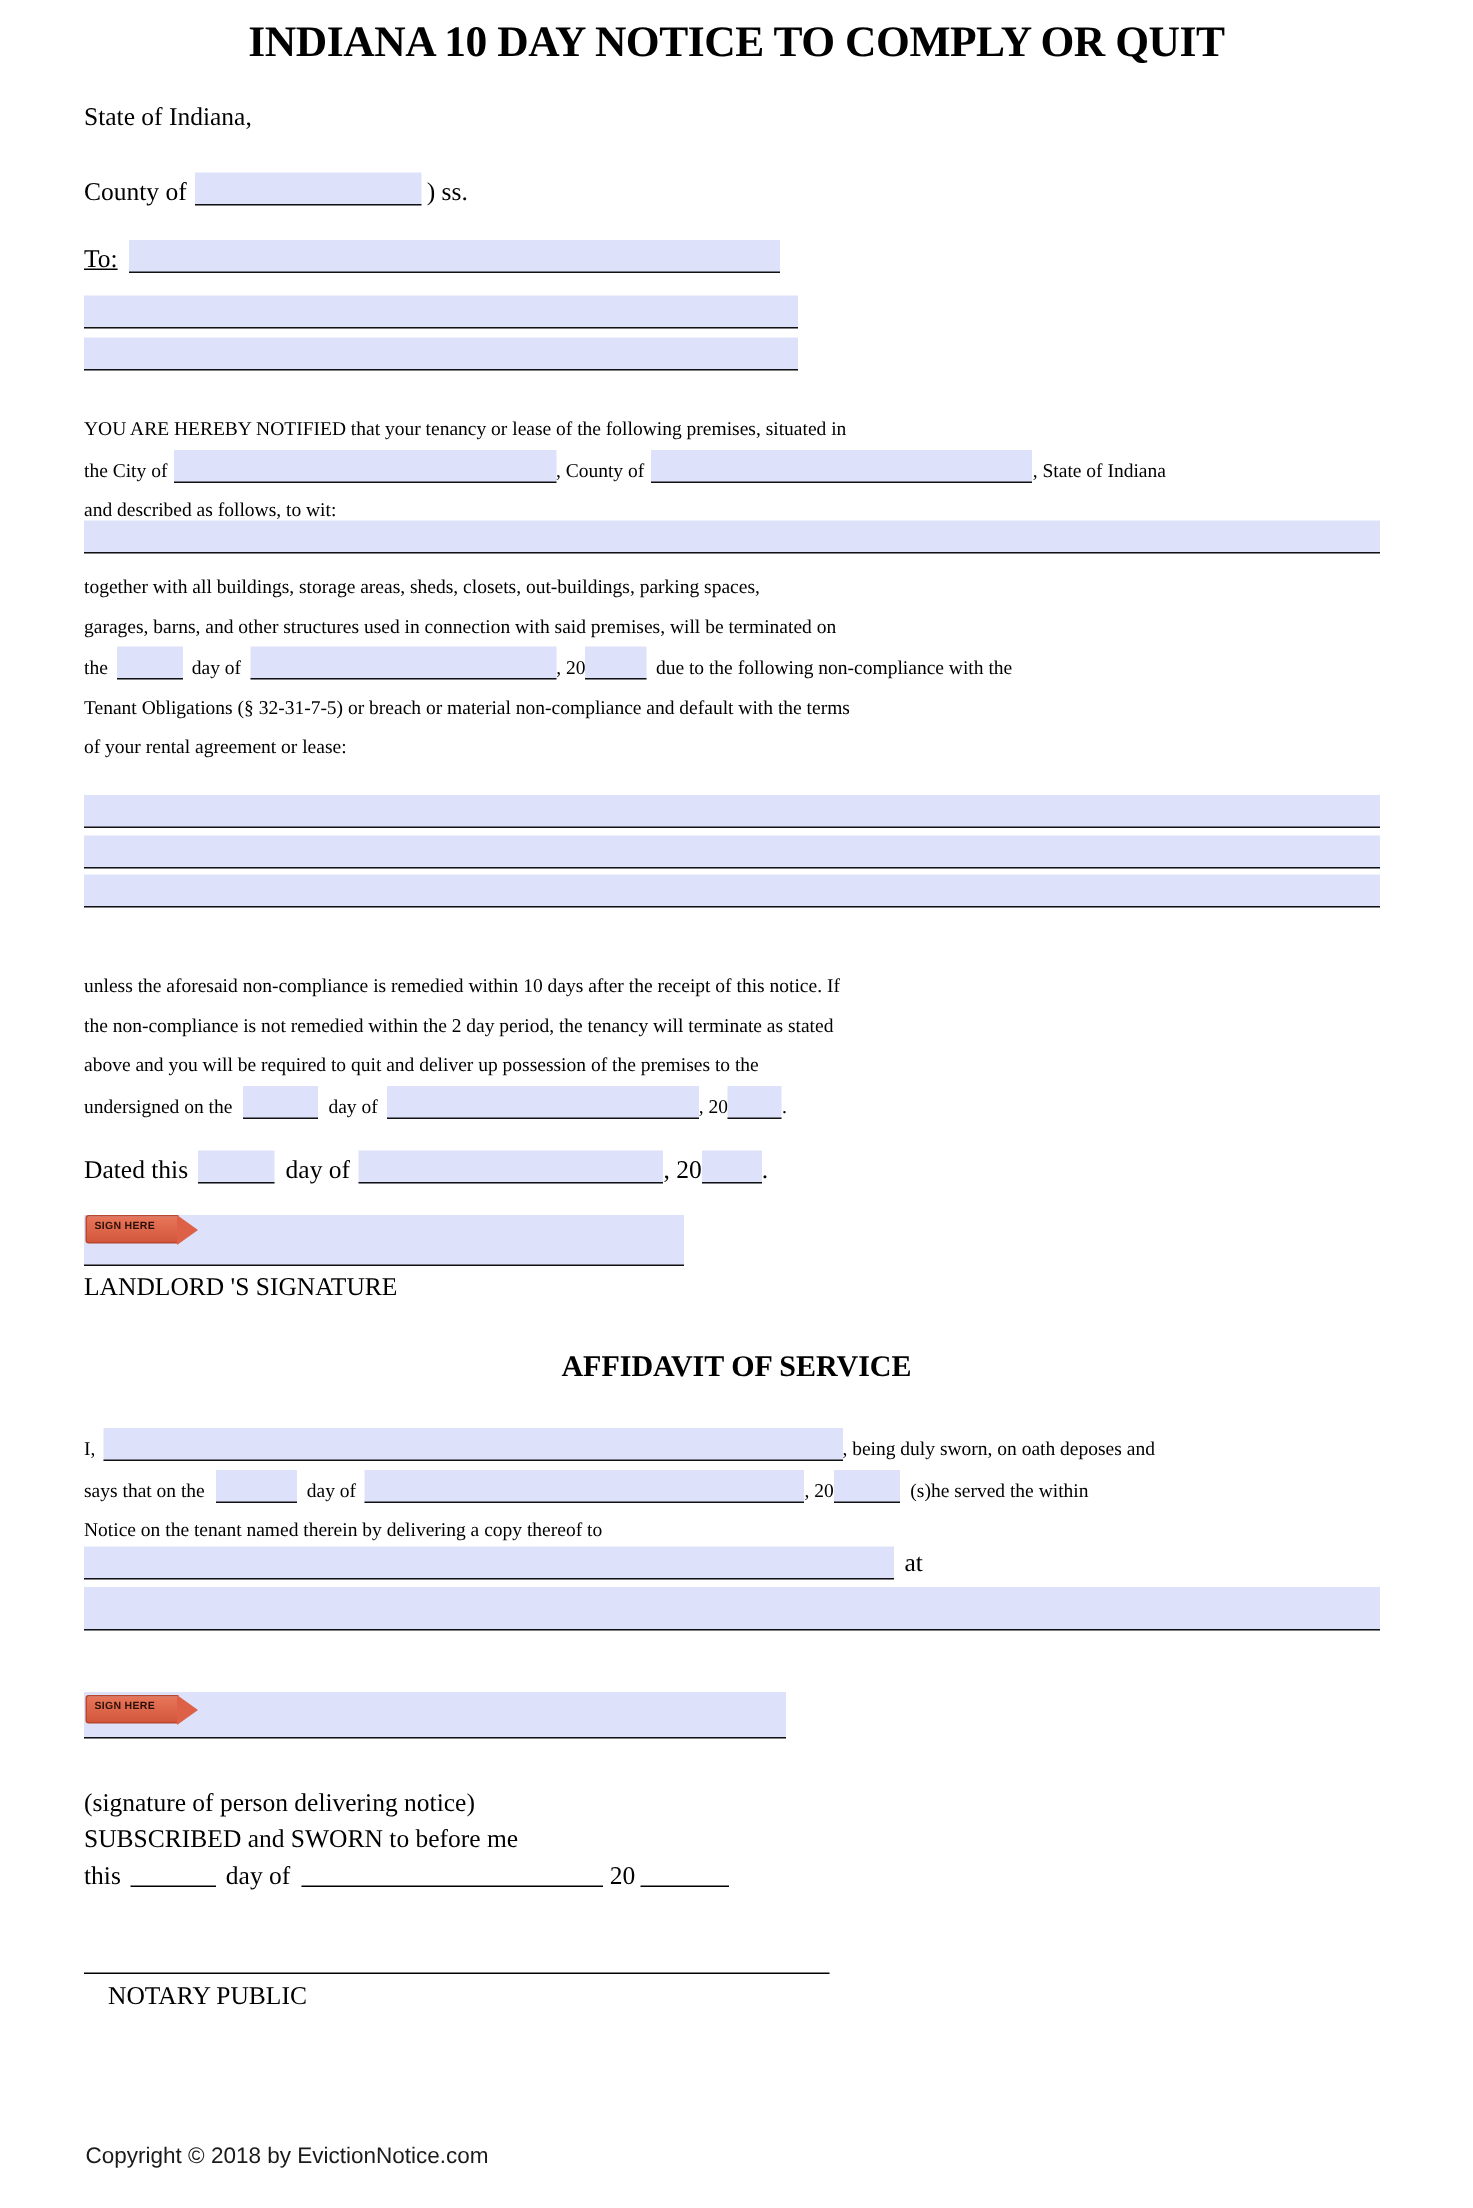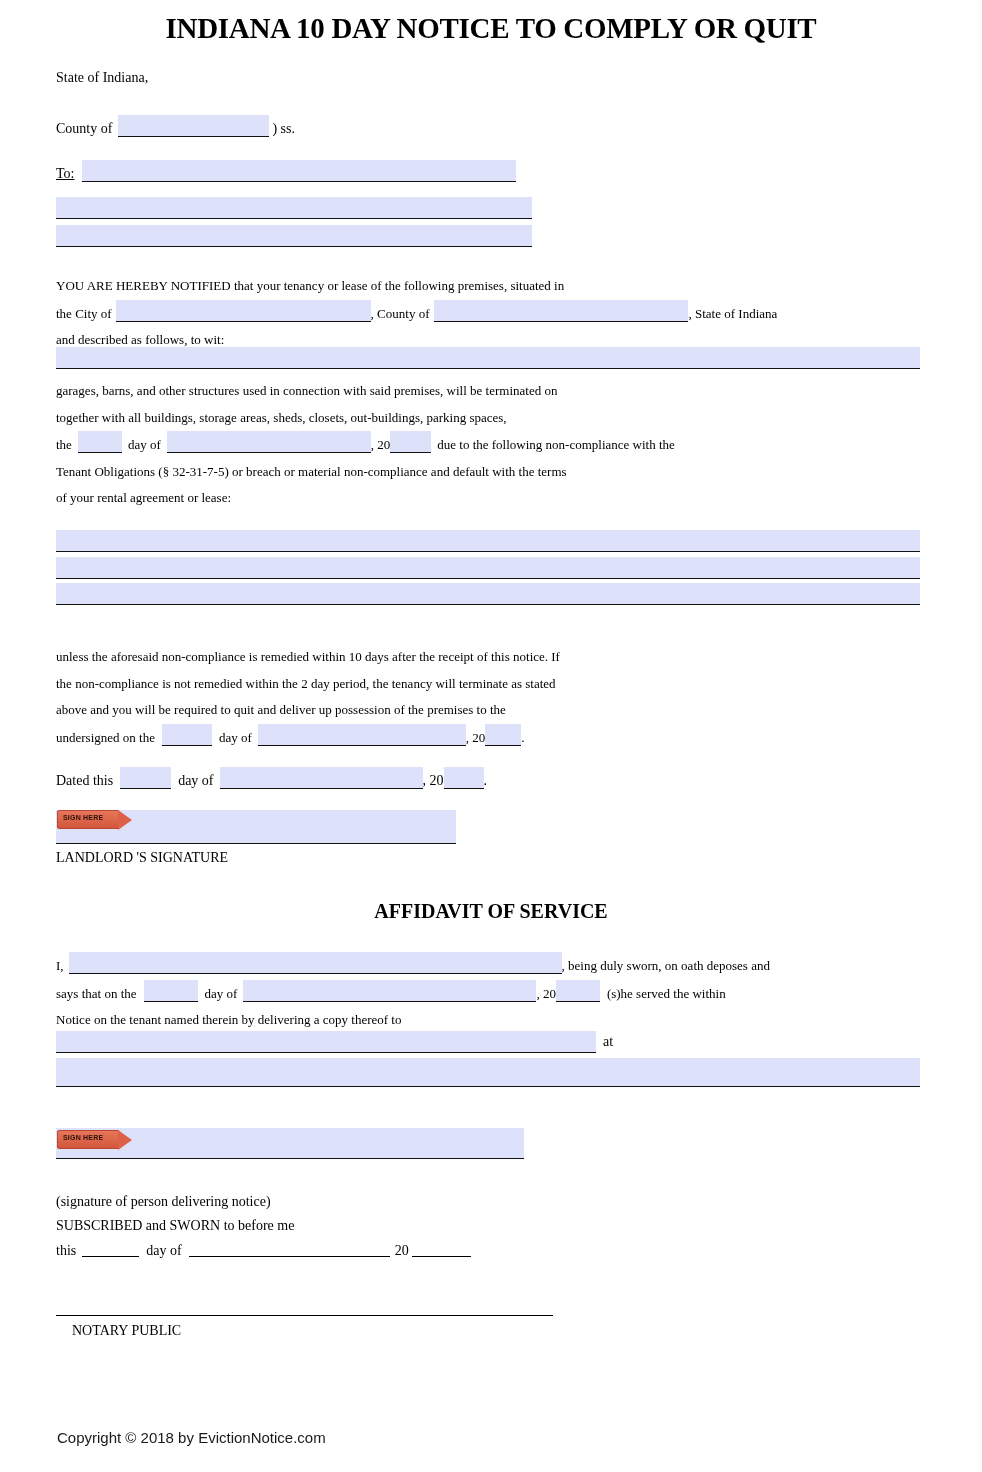--- a/index.html
+++ b/index.html
@@ -112,21 +112,21 @@
   }
 
   .rule {
     position: absolute;
     border-bottom: 1.6px solid #000;
     height: 0;
   }
 
   .label-text {
     position: absolute;
-    font-size: 14px;
+    font-size: 17px;
     line-height: 24px;
     white-space: nowrap;
   }
 
   .footer {
     position: absolute;
     left: 57px;
     top: 1429px;
     font-size: 15px;
     font-family: "Liberation Sans", "DejaVu Sans", sans-serif;
@@ -157,22 +157,22 @@
     <div class="line-row">YOU ARE HEREBY NOTIFIED that your tenancy or lease of the following premises, situated in</div>
     <div class="line-row">
       <span>the City of</span><span class="fld" style="width:255px; margin-left:4px;"></span><span>, County of</span><span class="fld" style="width:254px; margin-left:5px;"></span><span>, State of Indiana</span>
     </div>
     <div class="line-row">and described as follows, to wit:</div>
   </div>
 
   <div class="fld" style="position:absolute; top:347px; left:56px; width:864px;"></div>
 
   <div class="body-block" style="top:378px;">
+    <div class="line-row">together with all buildings, storage areas, sheds, closets, out-buildings, parking spaces,</div>
     <div class="line-row">garages, barns, and other structures used in connection with said premises, will be terminated on</div>
-    <div class="line-row">together with all buildings, storage areas, sheds, closets, out-buildings, parking spaces,</div>
     <div class="line-row">
       <span>the</span><span class="fld" style="width:44px; margin-left:6px;"></span><span style="margin-left:6px;">day of</span><span class="fld" style="width:204px; margin-left:6px;"></span><span>, 20</span><span class="fld" style="width:41px;"></span><span style="margin-left:6px;">due to the following non-compliance with the</span>
     </div>
     <div class="line-row">Tenant Obligations (§ 32-31-7-5) or breach or material non-compliance and default with the terms</div>
     <div class="line-row">of your rental agreement or lease:</div>
   </div>
 
   <div class="fld" style="position:absolute; top:530px; left:56px; width:864px;"></div>
   <div class="fld" style="position:absolute; top:557px; left:56px; width:864px;"></div>
   <div class="fld thin" style="position:absolute; top:583px; left:56px; width:864px; border-bottom:1.6px solid #111;"></div>

